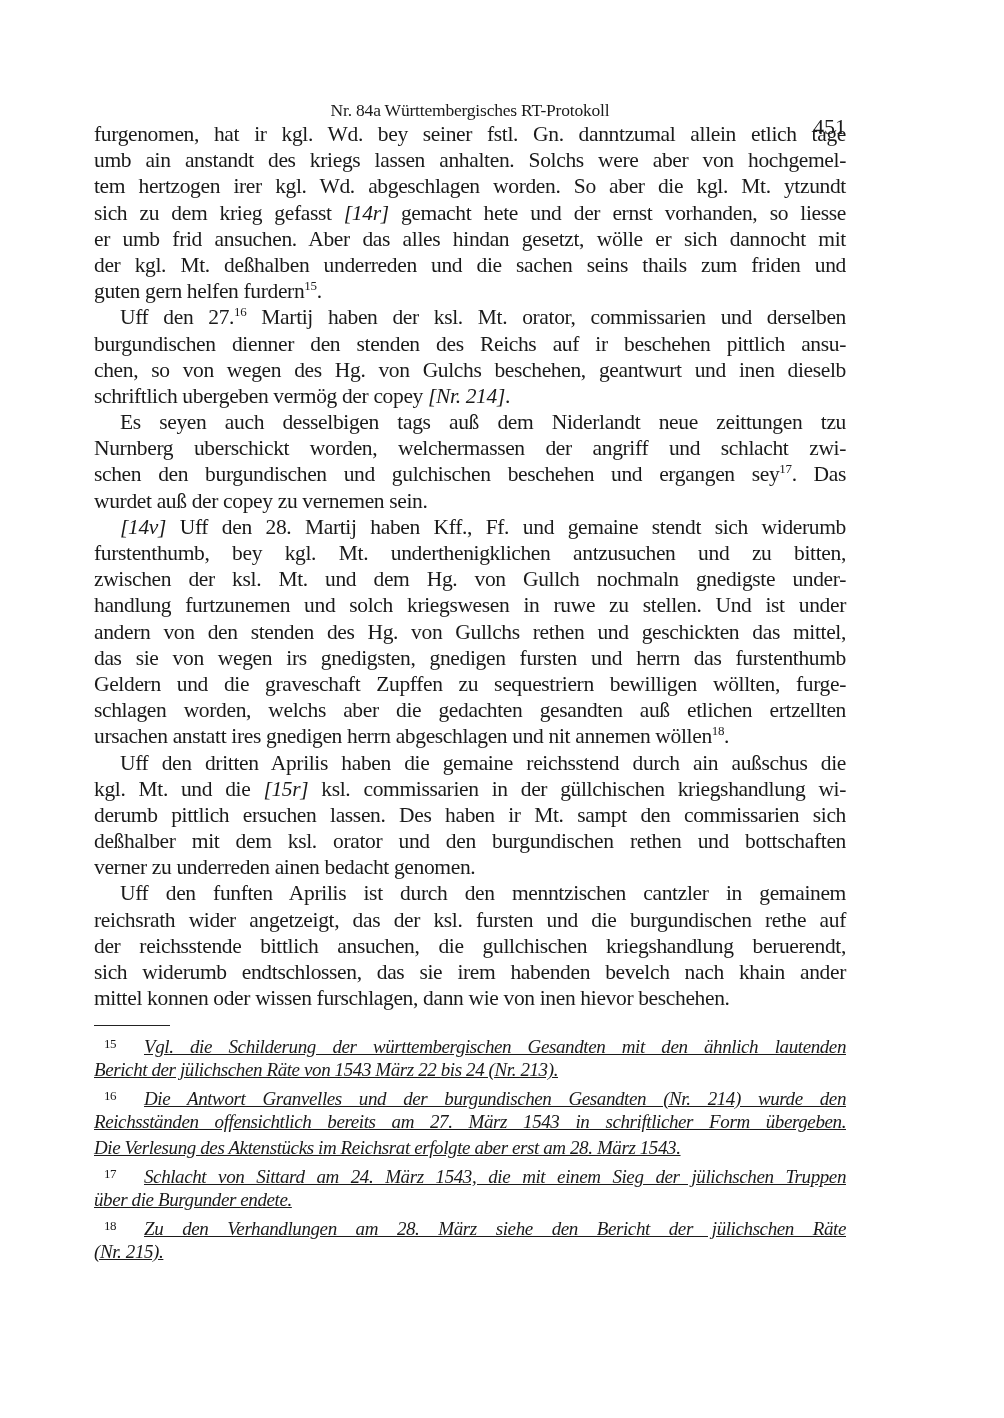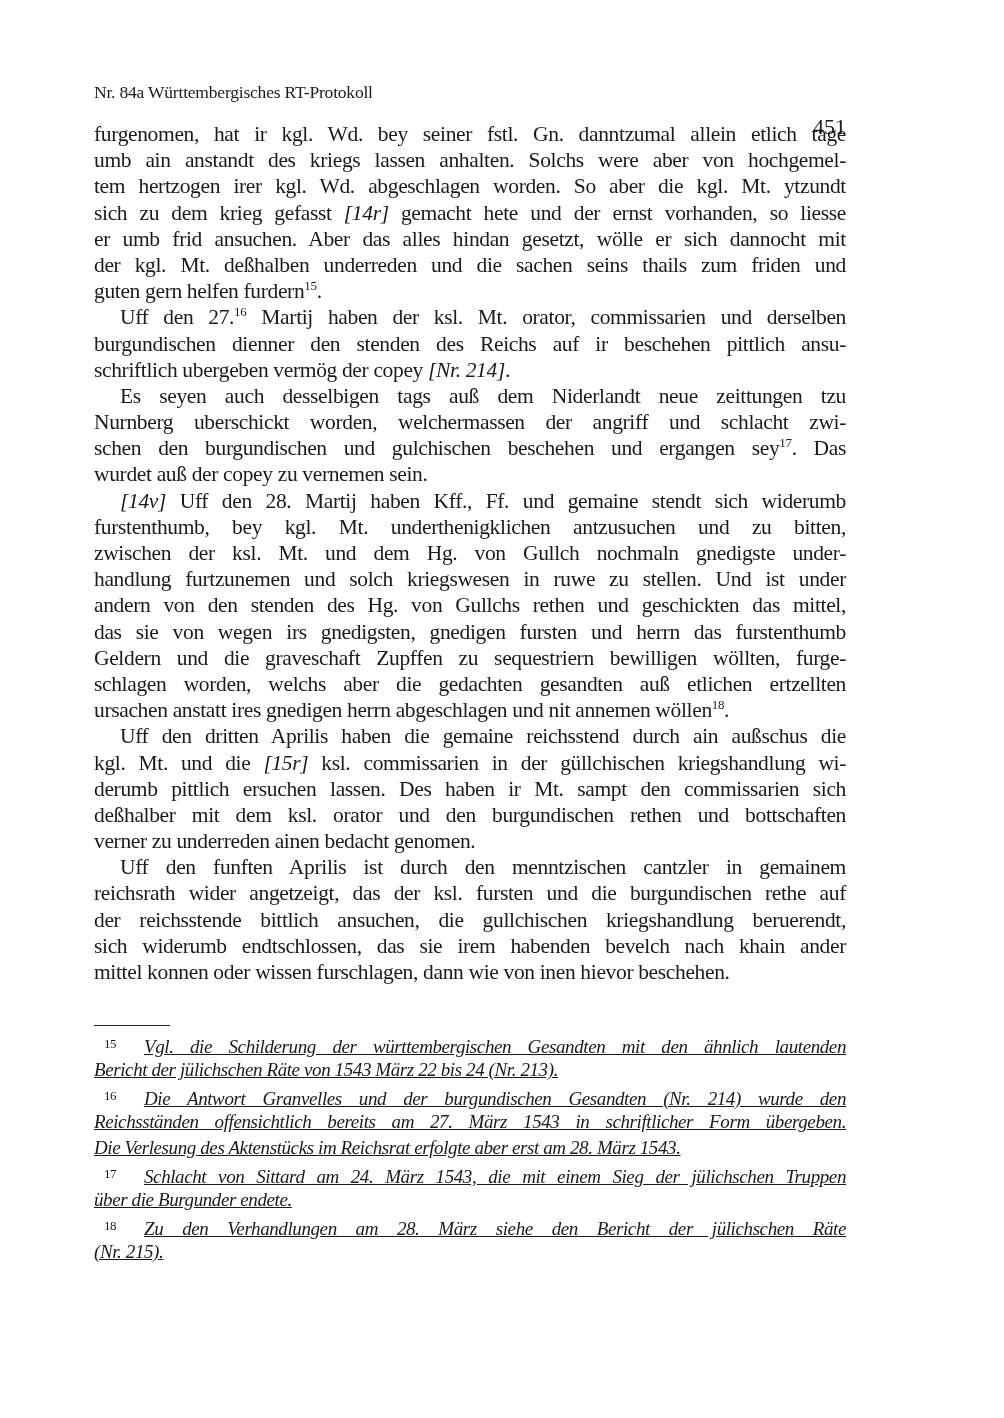--- a/index.html
+++ b/index.html
@@ -1,19 +1,19 @@
 <!DOCTYPE html>
 <html><head>
 <meta charset="utf-8">
 <style>
   html, body { margin: 0; padding: 0; background: #ffffff; }
   body { width: 1004px; height: 1418px; position: relative; overflow: hidden;
          font-family: "Liberation Serif", "DejaVu Serif", serif; color: #1a1a1a; }
   .header { position: absolute; top: 80px; left: 94px; width: 752px; height: 28px; }
-  .running-title { position: absolute; left: 0; right: 0; text-align: left; font-size: 17.5px; top: 2px; letter-spacing: -0.2px; }
+  .running-title { position: absolute; left: 0; right: 0; text-align: center; font-size: 17.5px; top: 20px; letter-spacing: -0.2px; }
   .page-number { position: absolute; right: 0; top: -2px; font-size: 22px; margin-top: 36px; }
   .body { position: absolute; top: 121px; left: 94px; width: 752px; }
   .line { display: block; font-size: 21.5px; line-height: 26.2px; height: 26.2px; white-space: nowrap;
           text-align: justify; text-align-last: justify; letter-spacing: -0.35px; }
   .line.last { text-align-last: left; }
   .line.indent { padding-left: 26px; }
   .it { font-style: italic; }
   sup { font-size: 13px; line-height: 0; vertical-align: 8px; }
   .rule { position: absolute; top: 1025px; left: 94px; width: 76px; height: 0; border-top: 1.2px solid #222; }
   .notes { position: absolute; top: 1031px; left: 94px; width: 752px; }
@@ -36,20 +36,21 @@
       <span class="line">umb ain anstandt des kriegs lassen anhalten. Solchs were aber von hochgemel-</span>
       <span class="line">tem hertzogen irer kgl. Wd. abgeschlagen worden. So aber die kgl. Mt. ytzundt</span>
       <span class="line">sich zu dem krieg gefasst <span class="it">[14r]</span> gemacht hete und der ernst vorhanden, so liesse</span>
       <span class="line">er umb frid ansuchen. Aber das alles hindan gesetzt, wölle er sich dannocht mit</span>
       <span class="line">der kgl. Mt. deßhalben underreden und die sachen seins thails zum friden und</span>
       <span class="line last">guten gern helfen furdern<sup>15</sup>.</span>
     </div>
   <div>
       <span class="line indent">Uff den 27.<sup>16</sup> Martij haben der ksl. Mt. orator, commissarien und derselben</span>
       <span class="line">burgundischen dienner den stenden des Reichs auf ir beschehen pittlich ansu-</span>
+      <span class="line">chen, so von wegen des Hg. von Gulchs beschehen, geantwurt und inen dieselb</span>
       <span class="line last">schriftlich ubergeben vermög der copey <span class="it">[Nr. 214]</span>.</span>
     </div>
   <div>
       <span class="line indent">Es seyen auch desselbigen tags auß dem Niderlandt neue zeittungen tzu</span>
       <span class="line">Nurnberg uberschickt worden, welchermassen der angriff und schlacht zwi-</span>
       <span class="line">schen den burgundischen und gulchischen beschehen und ergangen sey<sup>17</sup>. Das</span>
       <span class="line last">wurdet auß der copey zu vernemen sein.</span>
     </div>
   <div>
       <span class="line indent"><span class="it">[14v]</span> Uff den 28. Martij haben Kff., Ff. und gemaine stendt sich widerumb</span>

